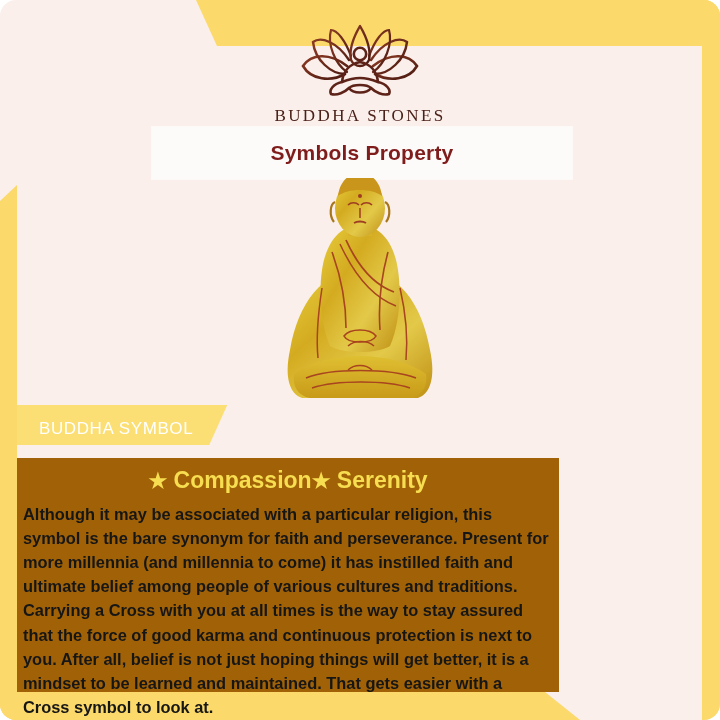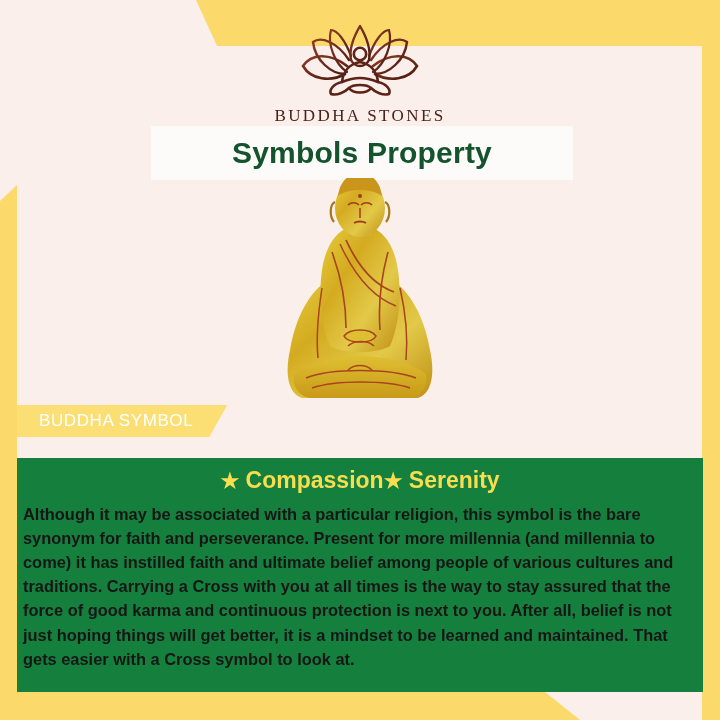--- a/index.html
+++ b/index.html
@@ -13,20 +13,21 @@
     font-family: "Liberation Sans", sans-serif;
     background: #ffffff;
   }
 
   #infographic {
     position: relative;
     width: 720px;
     height: 720px;
     background: #faefeb;
     overflow: hidden;
+    border-radius: 16px;
   }
 
   
   .deco-top-bar {
     position: absolute;
     top: 0;
     left: 196px;
     width: 524px;
     height: 46px;
     background: #fbd96b;
@@ -86,23 +87,23 @@
     top: 127px;
     width: 420px;
     height: 52px;
     background: #fdfbf9;
     display: flex;
     align-items: center;
     justify-content: center;
     box-shadow: 0 0 0 1px rgba(255,255,255,0.6);
   }
   .title-banner-text {
-    font-size: 30px;
+    font-size: 21px;
     font-weight: bold;
-    color: #14532d;
+    color: #7f1d1d;
     letter-spacing: 0.2px;
     font-family: "Liberation Sans", sans-serif;
   }
 
   
   .statue-wrap {
     position: absolute;
     left: 0;
     top: 180px;
     width: 720px;
@@ -111,41 +112,41 @@
     align-items: flex-end;
     justify-content: center;
   }
 
   
   .symbol-tag {
     position: absolute;
     left: 17px;
     top: 405px;
     height: 32px;
-    padding: 0 34px 0 22px;
+    padding: 8px 34px 0 22px;
     background: #fbdf74;
     display: flex;
     align-items: center;
     clip-path: polygon(0px 0px, 100% 0px, calc(100% - 18px) 100%, 0px 100%);
   }
   .symbol-tag-text {
     font-size: 17px;
     color: #ffffff;
     letter-spacing: 0.6px;
     font-family: "Liberation Sans", sans-serif;
   }
 
   
   .content-card {
     position: absolute;
     left: 17px;
     top: 458px;
-    width: 686px;
+    width: 542px;
     height: 234px;
-    background: #15803d;
+    background: #a16207;
   }
   .tagline {
     margin: 9px 0 0 0;
     text-align: center;
     font-size: 23px;
     font-weight: bold;
     color: #f7dd50;
     letter-spacing: 0px;
     font-family: "Liberation Sans", sans-serif;
   }

